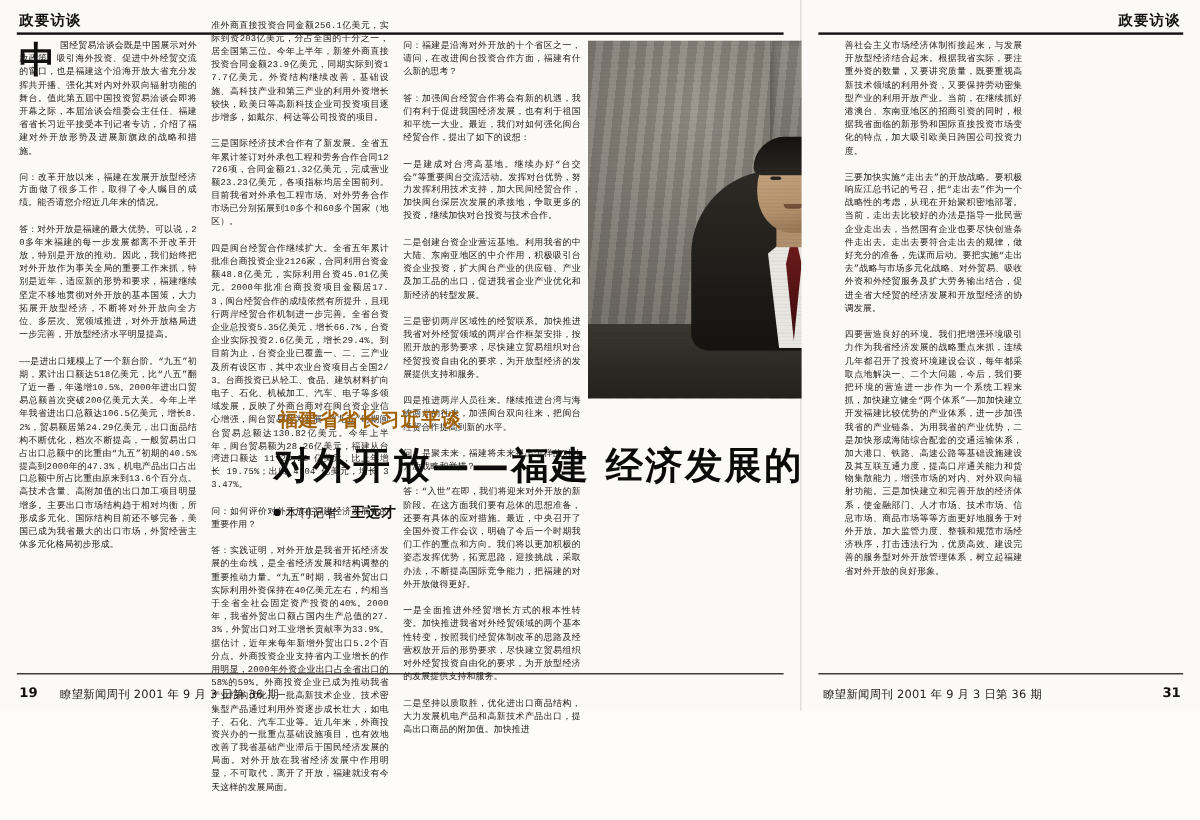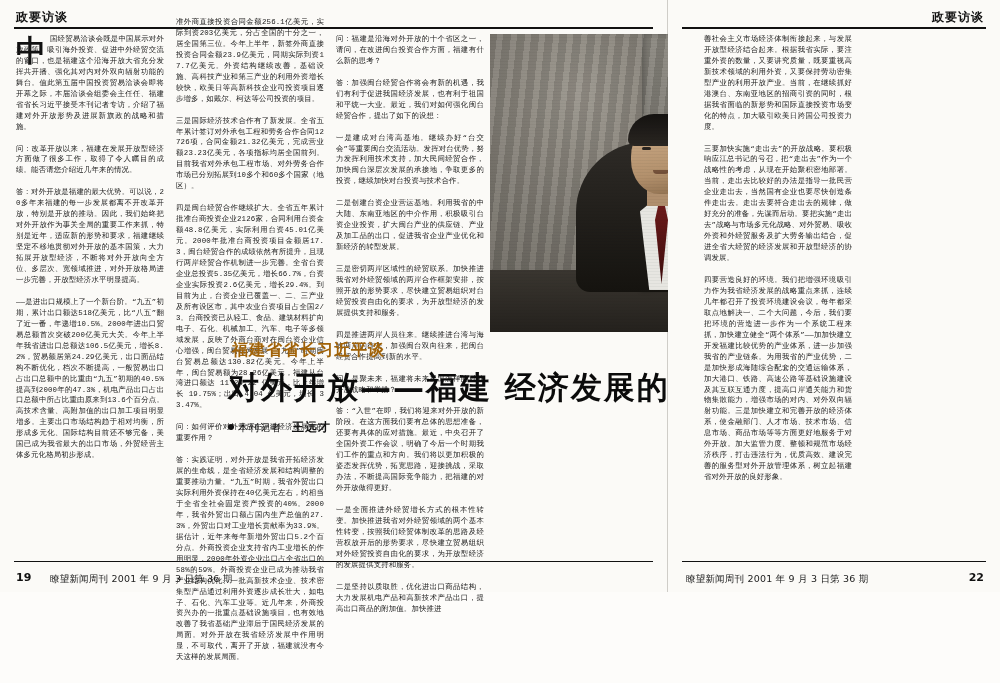--- a/index.html
+++ b/index.html
@@ -316,21 +316,21 @@
         <div class="byline">
           <span class="dot"></span><span>本刊记者</span><span class="name">王远才</span>
         </div>
       </div>
     </div>
 
     <div class="sheet right">
       <div class="runhead r">政要访谈</div>
       <div class="rule-top" style="left:14px;right:14px;"></div>
       <div class="rule-bot" style="left:14px;right:14px;"></div>
-      <div class="folio" style="right:16px;">22</div>
+      <div class="folio" style="right:16px;">31</div>
       <div class="imprint" style="left:18px;">瞭望新闻周刊 2001 年 9 月 3 日第 36 期</div>
 
       <div class="col" style="left:36px; top:34px; width:148px; height:620px;">善社会主义市场经济体制衔接起来，与发展开放型经济结合起来。根据我省实际，要注重外资的数量，又要讲究质量，既要重视高新技术领域的利用外资，又要保持劳动密集型产业的利用开放产业。当前，在继续抓好港澳台、东南亚地区的招商引资的同时，根据我省面临的新形势和国际直接投资市场变化的特点，加大吸引欧美日跨国公司投资力度。
 
 三要加快实施“走出去”的开放战略。要积极响应江总书记的号召，把“走出去”作为一个战略性的考虑，从现在开始聚积密地部署。当前，走出去比较好的办法是指导一批民营企业走出去，当然国有企业也要尽快创造条件走出去。走出去要符合走出去的规律，做好充分的准备，先谋而后动。要把实施“走出去”战略与市场多元化战略、对外贸易、吸收外资和外经贸服务及扩大劳务输出结合，促进全省大经贸的经济发展和开放型经济的协调发展。
 
 四要营造良好的环境。我们把增强环境吸引力作为我省经济发展的战略重点来抓，连续几年都召开了投资环境建设会议，每年都采取点地解决一、二个大问题，今后，我们要把环境的营造进一步作为一个系统工程来抓，加快建立健全“两个体系”——加加快建立开发福建比较优势的产业体系，进一步加强我省的产业链条。为用我省的产业优势，二是加快形成海陆综合配套的交通运输体系，加大港口、铁路、高速公路等基础设施建设及其互联互通力度，提高口岸通关能力和货物集散能力，增强市场的对内、对外双向辐射功能。三是加快建立和完善开放的经济体系，使金融部门、人才市场、技术市场、信息市场、商品市场等等方面更好地服务于对外开放。加大监管力度、整顿和规范市场经济秩序，打击违法行为，优质高效、建设完善的服务型对外开放管理体系，树立起福建省对外开放的良好形象。</div>
 
     </div>
 

